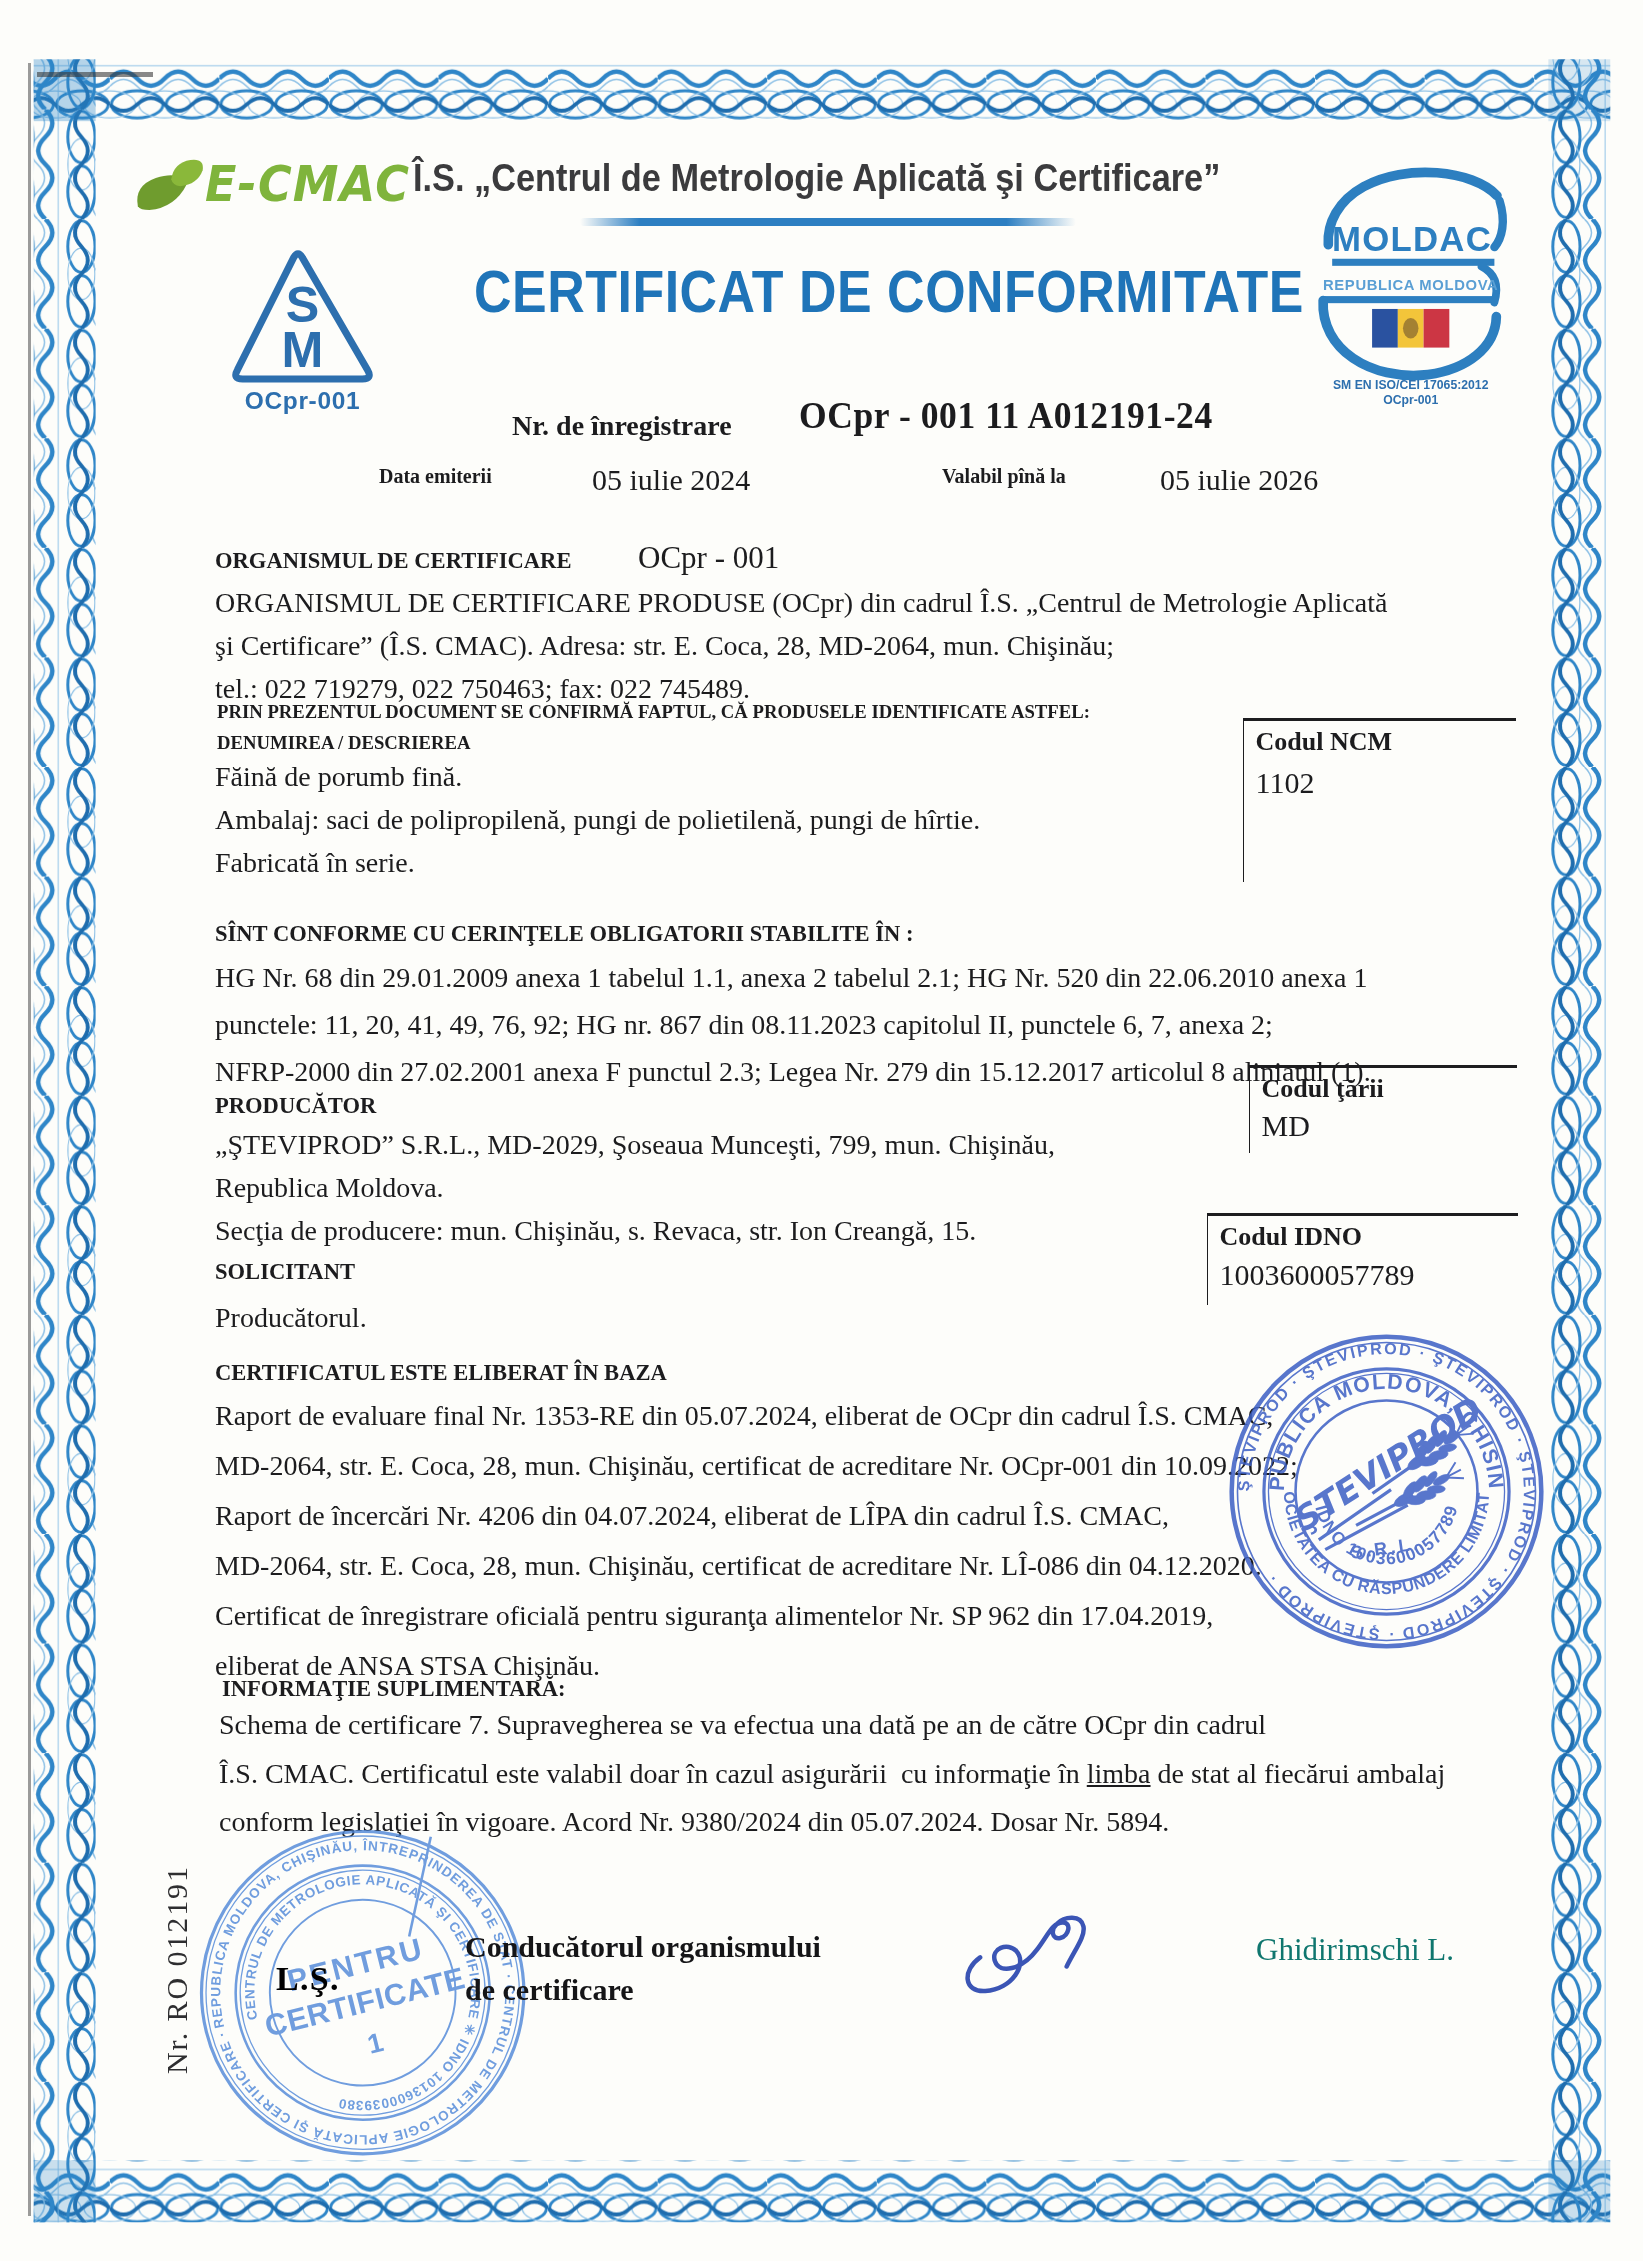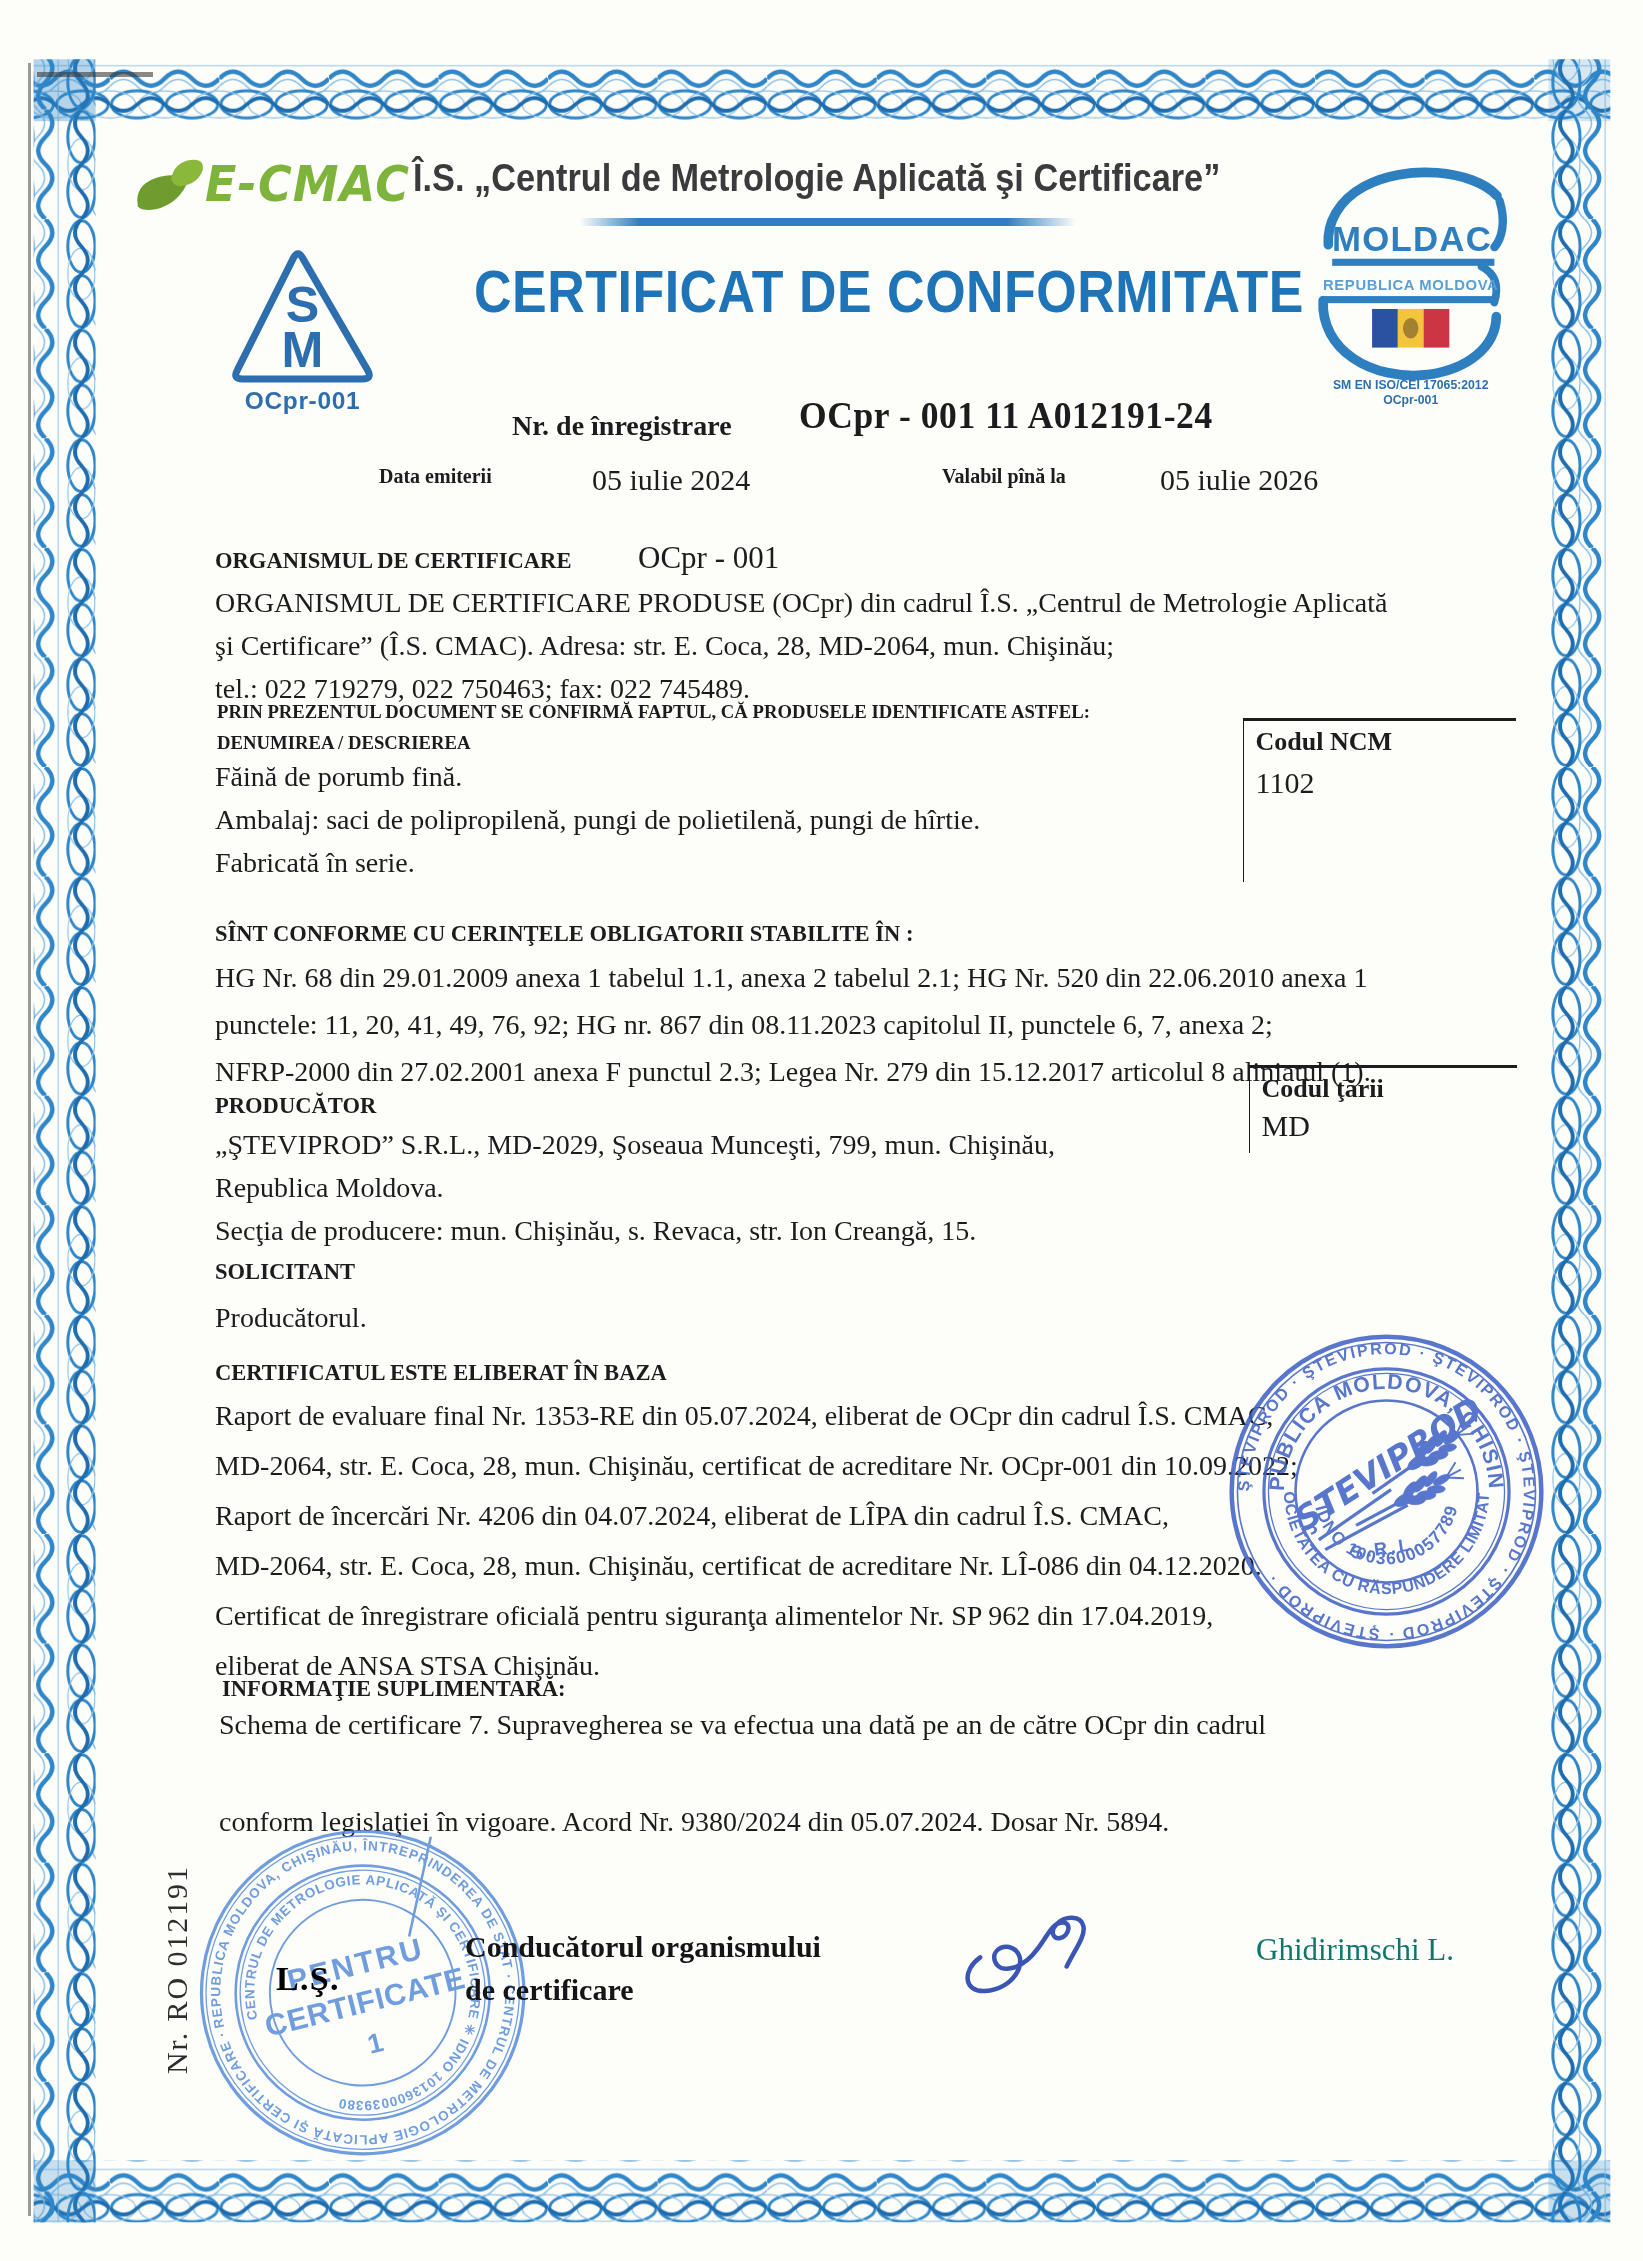--- a/index.html
+++ b/index.html
@@ -149,20 +149,24 @@
   <div class="abs seclabel" style="left:215px;top:1092px;z-index:2">PRODUCĂTOR</div>
   <div class="abs code-box" style="left:1249px;top:1065px;width:255px;height:79px;z-index:2">
     <div class="lbl">Codul ţării</div>
     <div class="val" style="margin-top:5px">MD</div>
   </div>
   <div class="abs para" style="left:215px;top:1123px;width:1006px;z-index:2">„ŞTEVIPROD” S.R.L., MD-2029, Şoseaua Munceşti, 799, mun. Chişinău,
 Republica Moldova.
 Secţia de producere: mun. Chişinău, s. Revaca, str. Ion Creangă, 15.</div>
 
   <div class="abs seclabel" style="left:215px;top:1258px;z-index:2">SOLICITANT</div>
+  <div class="abs code-box" style="left:1207px;top:1213px;width:298px;height:83px;z-index:2">
+    <div class="lbl">Codul IDNO</div>
+    <div class="val" style="margin-top:5.2px">1003600057789</div>
+  </div>
   <div class="abs para" style="left:215px;top:1296px;z-index:2">Producătorul.</div>
 
   <div class="abs seclabel" style="left:215px;top:1359px;z-index:2">CERTIFICATUL ESTE ELIBERAT ÎN BAZA</div>
   <div class="abs para-basis" style="left:215px;top:1391px;width:1321px;z-index:2">Raport de evaluare final Nr. 1353-RE din 05.07.2024, eliberat de OCpr din cadrul Î.S. CMAC,
 MD-2064, str. E. Coca, 28, mun. Chişinău, certificat de acreditare Nr. OCpr-001 din 10.09.2022;
 Raport de încercări Nr. 4206 din 04.07.2024, eliberat de LÎPA din cadrul Î.S. CMAC,
 MD-2064, str. E. Coca, 28, mun. Chişinău, certificat de acreditare Nr. LÎ-086 din 04.12.2020.
 Certificat de înregistrare oficială pentru siguranţa alimentelor Nr. SP 962 din 17.04.2019,
 eliberat de ANSA STSA Chişinău.</div>
 
@@ -210,20 +214,21 @@
         <use href="#wheatEar" transform="translate(282,268) rotate(62)"></use>
         <path d="M 150,330 L 262,252 M 160,345 L 288,276" fill="none" stroke-width="5"></path>
       </g>
       <text x="0" y="0" transform="translate(128,318) rotate(-33)" font-family="DejaVu Sans,sans-serif" font-style="italic" font-weight="bold" font-size="52" fill="#3c5fc4">ŞTEVIPROD</text>
       <text x="255" y="352" transform="rotate(-8 255 350)" text-anchor="middle" font-family="Liberation Sans,sans-serif" font-weight="bold" font-size="28" letter-spacing="5" fill="#3c5fc4">S.R.L.</text>
     </g>
   </svg>
 
   <div class="abs seclabel" style="left:222px;top:1675px;z-index:2">INFORMAŢIE SUPLIMENTARĂ:</div>
   <div class="abs addline" style="left:219px;top:1709px;z-index:2">Schema de certificare 7. Supravegherea se va efectua una dată pe an de către OCpr din cadrul</div>
+  <div class="abs addline" style="left:219px;top:1758px;z-index:2"><span>Î.S. CMAC. Certificatul este valabil doar în cazul asigurării  cu informaţie în </span><span class="u">limba</span><span> de stat al fiecărui ambalaj</span></div>
   <div class="abs addline" style="left:219px;top:1806px;z-index:2">conform legislaţiei în vigoare. Acord Nr. 9380/2024 din 05.07.2024. Dosar Nr. 5894.</div>
 
   <svg class="abs" style="left:197px;top:1827px;z-index:3" width="332" height="332" viewBox="0 0 515 515">
     <g opacity="0.8" transform="rotate(-14 257 257)">
       <circle cx="257" cy="257" r="250" fill="none" stroke="#4d86d8" stroke-width="5"></circle>
       <circle cx="257" cy="257" r="243" fill="none" stroke="#4d86d8" stroke-width="2"></circle>
       <circle cx="257" cy="257" r="197" fill="none" stroke="#4d86d8" stroke-width="4"></circle>
       <circle cx="257" cy="257" r="190" fill="none" stroke="#4d86d8" stroke-width="2"></circle>
       <circle cx="257" cy="257" r="144" fill="none" stroke="#4d86d8" stroke-width="3"></circle>
       <defs>

